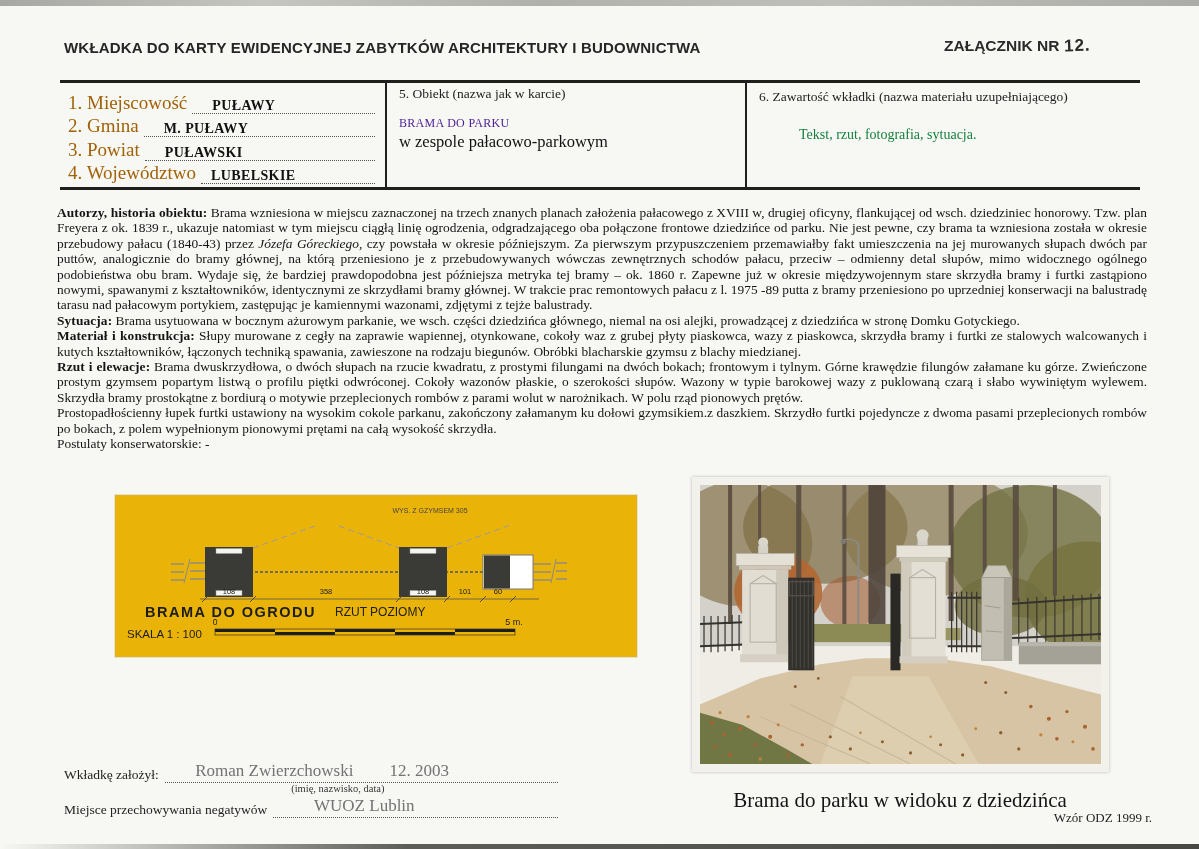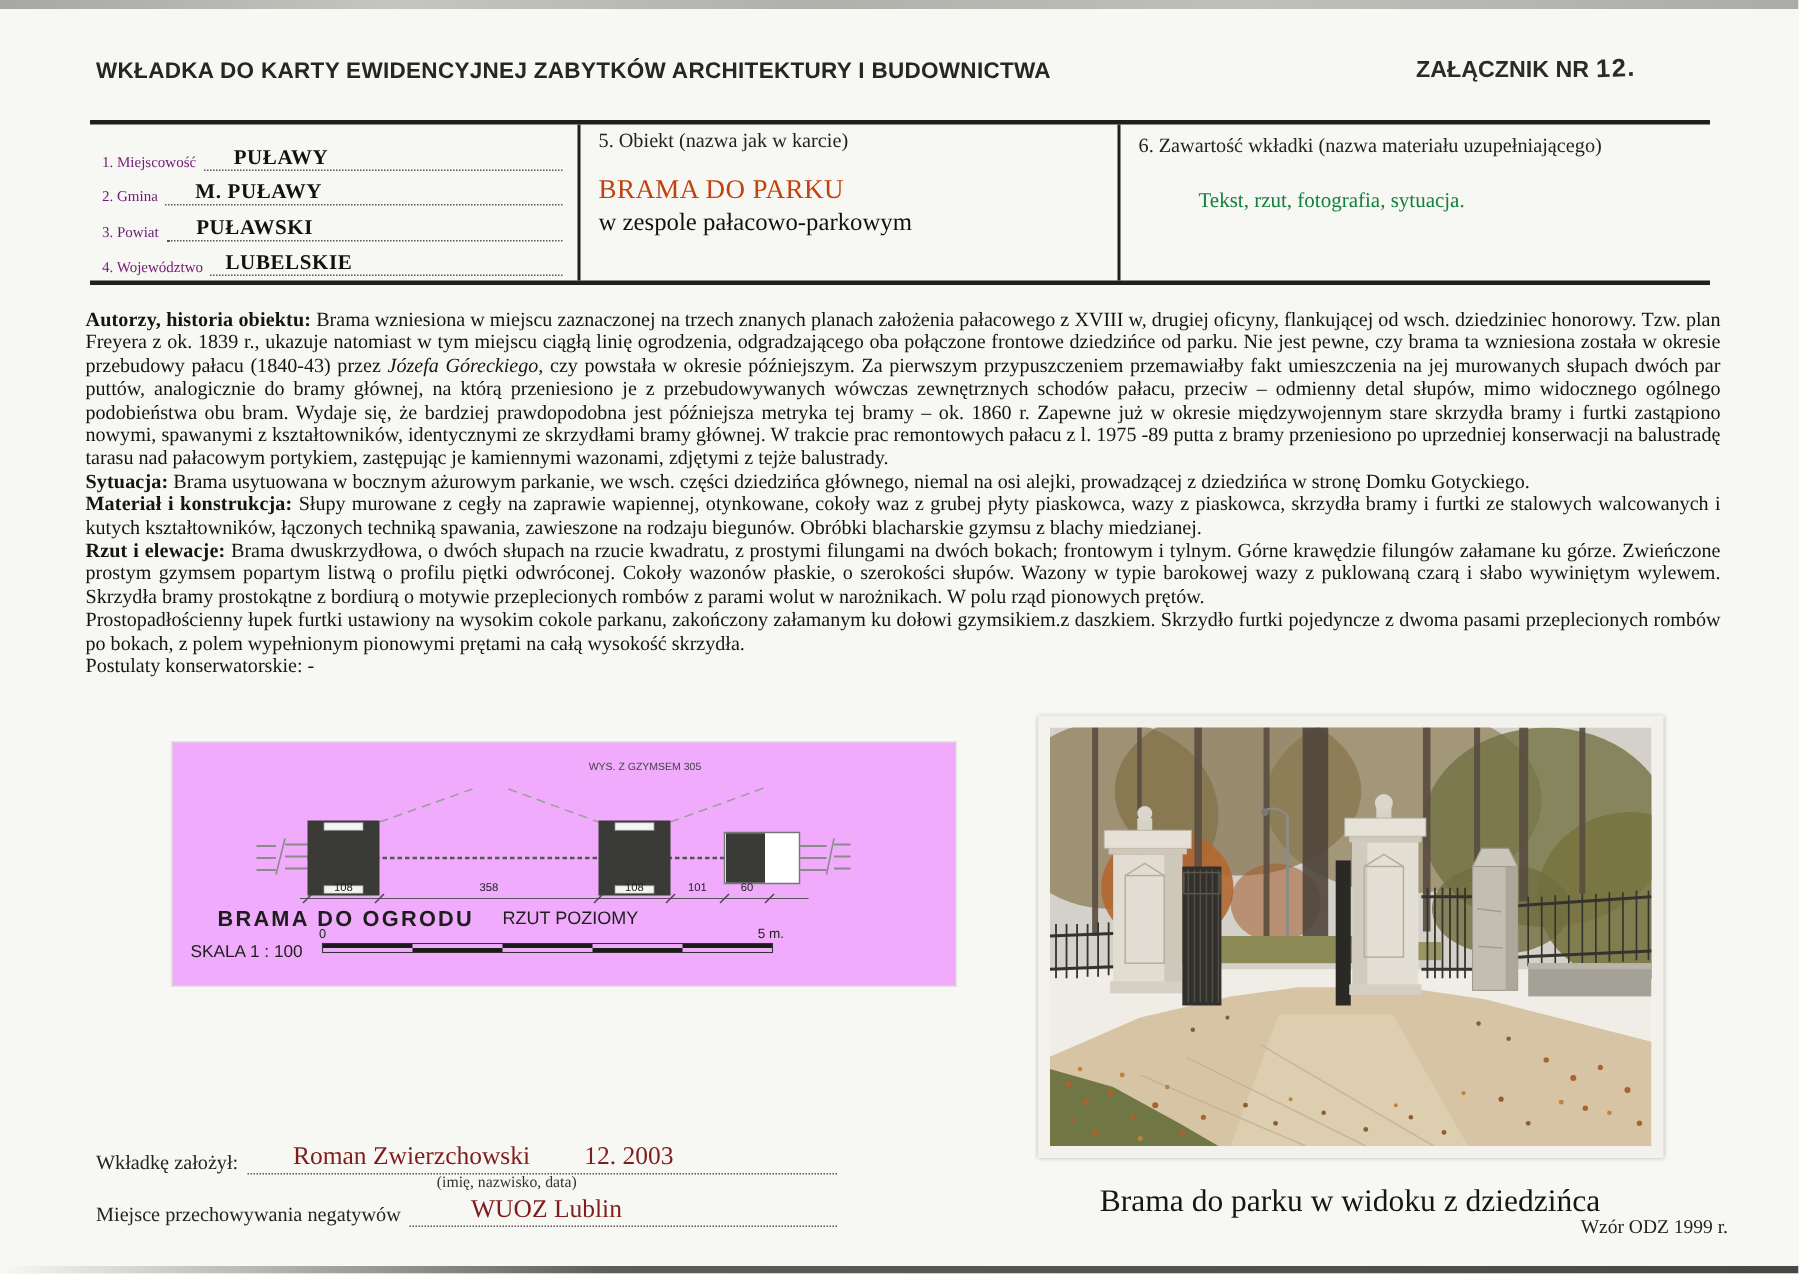--- a/index.html
+++ b/index.html
@@ -24,56 +24,56 @@
 
   
   .id-table{position:absolute;left:60px;top:80px;width:1080px;height:110px;box-sizing:border-box;
     border-top:3px solid #1f1f1d;border-bottom:3px solid #1f1f1d;display:flex;}
   .col{box-sizing:border-box;}
   .col1{width:327px;border-right:2px solid #1f1f1d;padding:7px 10px 3px 8px;
     display:flex;flex-direction:column;justify-content:space-between;}
   .col2{width:360px;border-right:2px solid #1f1f1d;padding:3px 12px;}
   .col3{flex:1;padding:6px 12px;}
   .id-row{display:flex;align-items:flex-end;height:24px;}
-  .id-label{font-size:10px;white-space:nowrap;color:#701a75;}
+  .id-label{font-size:19px;white-space:nowrap;color:#a16207;}
   .dotfill{flex:1;margin-left:5px;border-bottom:1px dotted #555;position:relative;height:22px;}
   .id-value{position:absolute;left:20px;bottom:-1px;font-size:14px;font-weight:bold;
     letter-spacing:.4px;white-space:nowrap;color:#111;}
   .cell-head{font-size:13.5px;color:#222;}
-  .obj-name{font-size:18px;margin-top:14px;letter-spacing:.3px;color:#c2410c;}
+  .obj-name{font-size:12px;margin-top:14px;letter-spacing:.3px;color:#4c1d95;}
   .obj-sub{font-size:16.5px;margin-top:1px;color:#111;}
   .contents-val{font-size:14px;margin-top:22px;margin-left:40px;color:#15803d;font-family:Liberation Serif, serif;}
 
   
   .desc{position:absolute;left:57px;top:205px;width:1090px;
     font-size:13.4px;line-height:15.4px;text-align:justify;color:#141414;}
   .desc p{margin:0;}
   .desc b{letter-spacing:.1px;}
 
   
   .drawing{position:absolute;left:114px;top:494px;width:522px;height:162px;
-    background:#f0abfc;border:1px solid #e3e3dc;}
+    background:#eab308;border:1px solid #e3e3dc;}
   .drawing svg{display:block;}
 
   
   .photo{position:absolute;left:692px;top:477px;width:417px;height:295px;box-sizing:border-box;
     background:#f3f1eb;padding:8px;box-shadow:0 0 3px rgba(0,0,0,.25);}
   .photo svg{display:block;width:100%;height:100%;}
   .caption{position:absolute;left:702px;top:788px;width:396px;text-align:center;font-size:21px;color:#151515;}
   .form-note{position:absolute;right:47px;top:810px;font-size:13px;color:#222;}
 
   
   .footer-row{position:absolute;left:64px;display:flex;align-items:flex-end;}
   #founder{top:750px;width:494px;}
   #negatives{top:795px;width:494px;}
   .f-label{font-size:13.5px;white-space:nowrap;color:#222;}
   .f-dot{flex:1;margin-left:6px;border-bottom:1px dotted #555;position:relative;}
   #founder .f-dot{height:32px;}
   #negatives .f-dot{height:22px;}
-  .f-val{position:absolute;bottom:1px;font-size:17px;white-space:nowrap;color:#7f1d1d;}
+  .f-val{position:absolute;bottom:1px;font-size:17px;white-space:nowrap;color:#737373;}
   #founder .f-val{left:40%;transform:translateX(-50%);}
   #negatives .f-val{left:32%;transform:translateX(-50%);}
   .name-gap{display:inline-block;width:36px;}
   .f-hint{position:absolute;left:44%;transform:translateX(-50%);top:100%;margin-top:1px;
     font-size:10.5px;white-space:nowrap;color:#333;}
 </style>
 </head>
 <body>
 
 <div class="edge-top"></div>

